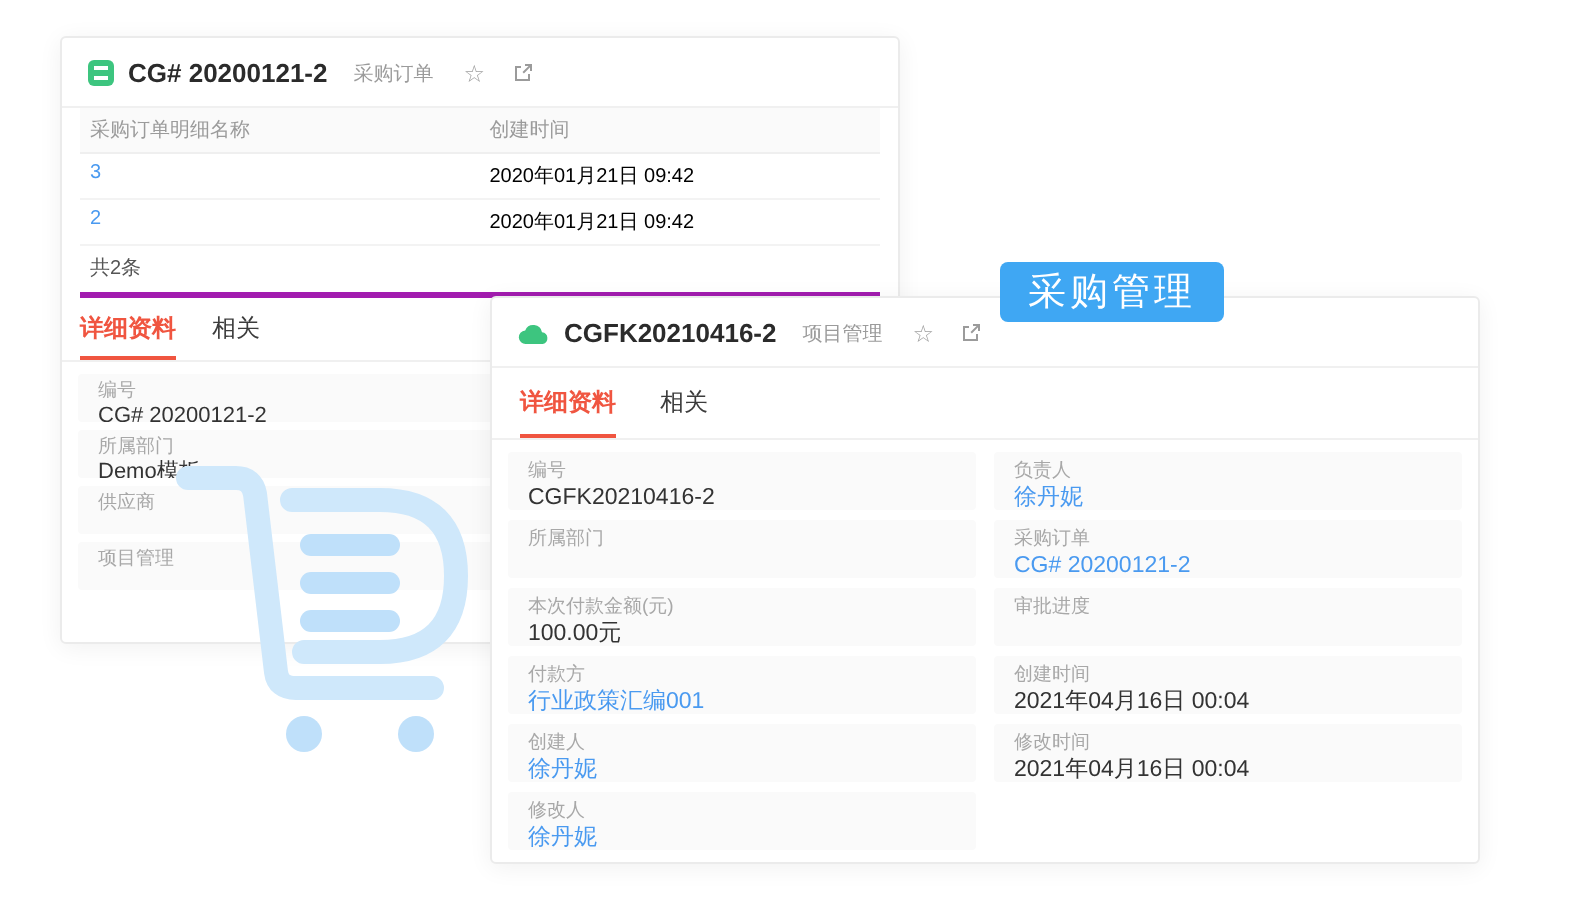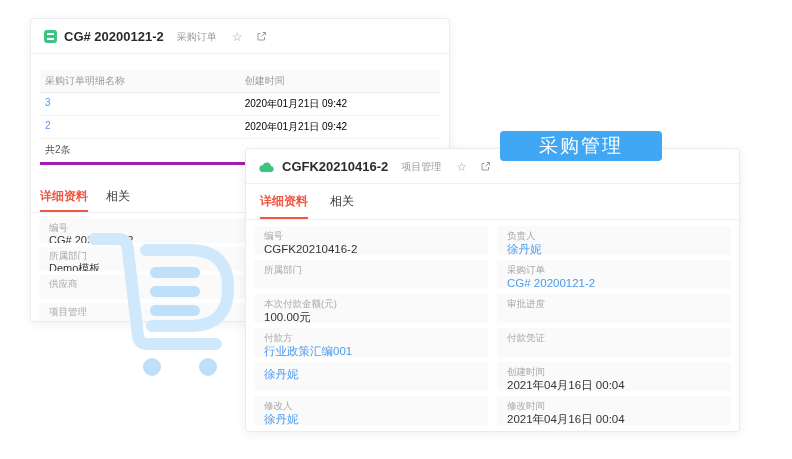--- a/index.html
+++ b/index.html
@@ -19,21 +19,21 @@
   .hdr-share { margin-left:6px; cursor:pointer; display:inline-flex; }
 
   .icon-clipboard { width:13px; height:13px; background:#3dc57f; border-radius:3px;
     display:inline-flex; align-items:center; justify-content:center; flex:none; }
   .icon-clipboard i { display:block; width:7px; height:7px;
     border-top:2px solid #fff; border-bottom:2px solid #fff; }
   .icon-cloud { flex:none; display:inline-flex; }
 
   .section-title { font-size:11px; font-weight:bold; color:#4a9af0; padding:9px 9px 5px; }
 
-  .mini-table { margin:16px 9px; font-size:10px; }
+  .mini-table { margin:0 9px; font-size:10px; }
   .mt-row { display:flex; padding:4px 5px; border-bottom:1px solid #f3f3f3; }
   .mt-head { background:#fafafa; color:#9b9b9b; border-bottom:1px solid #efefef; }
   .mt-col-a { flex:1.05; }
   .mt-col-b { flex:1; }
   .mt-link { color:#4a9af0; cursor:pointer; }
   .mt-footer { display:flex; padding:4px 5px 5px; color:#555; border-bottom:3px solid #a21caf; }
 
   .tabs { display:flex; gap:22px; padding:9px 14px 0; border-bottom:1px solid #f0f0f0; }
   .panel-back .tabs { padding:7px 9px 0; gap:18px; }
   .tab { font-size:12px; color:#3c3c3c; padding-bottom:7px; cursor:pointer; }
@@ -43,21 +43,21 @@
   .fields { padding:6px 8px; }
   .fields-grid { display:grid; grid-template-columns:1fr 1fr; column-gap:9px; padding:6px 8px; }
   .field { background:#fafafa; border-radius:2px; padding:4px 10px; margin-bottom:5px; overflow:hidden; }
   .panel-front .field { height:29px; }
   .panel-back  .field { height:24px; padding:3px 10px; margin-bottom:4px; }
   .f-label { font-size:9.5px; color:#a8a8a8; line-height:11px; }
   .f-value { font-size:11.5px; color:#333; line-height:13px; margin-top:2px; white-space:nowrap; }
   .panel-back .f-value { font-size:11px; line-height:12px; margin-top:1px; }
   .f-value.link { color:#4a9af0; cursor:pointer; }
 
-  .badge { position:absolute; left:500px; top:131px; width:162px; height:30px; z-index:4;
+  .badge { position:absolute; left:500px; top:131px; width:112px; height:30px; z-index:4;
     background:#3fa7f3; border-radius:4px; color:#fff; font-size:19px; letter-spacing:2px;
     display:flex; align-items:center; justify-content:center; }
 
   .watermark { position:absolute; left:80px; top:222px; z-index:2; }
 </style>
 </head>
 <body>
 
 <div class="stage">
 
@@ -170,20 +170,21 @@
         </div>
         <div class="field">
           <div class="f-label">本次付款金额(元)</div>
           <div class="f-value">100.00元</div>
         </div>
         <div class="field">
           <div class="f-label">付款方</div>
           <div class="f-value link">行业政策汇编001</div>
         </div>
         <div class="field">
+          <div class="f-label">创建人</div>
           <div class="f-value link">徐丹妮</div>
         </div>
         <div class="field">
           <div class="f-label">修改人</div>
           <div class="f-value link">徐丹妮</div>
         </div>
       </div>
       <div>
         <div class="field">
           <div class="f-label">负责人</div>
@@ -191,24 +192,20 @@
         </div>
         <div class="field">
           <div class="f-label">采购订单</div>
           <div class="f-value link">CG# 20200121-2</div>
         </div>
         <div class="field">
           <div class="f-label">审批进度</div>
           <div class="f-value"></div>
         </div>
         <div class="field">
-          <div class="f-label">付款凭证</div>
-          <div class="f-value"></div>
-        </div>
-        <div class="field">
           <div class="f-label">创建时间</div>
           <div class="f-value">2021年04月16日 00:04</div>
         </div>
         <div class="field">
           <div class="f-label">修改时间</div>
           <div class="f-value">2021年04月16日 00:04</div>
         </div>
       </div>
     </div>
   </div>

